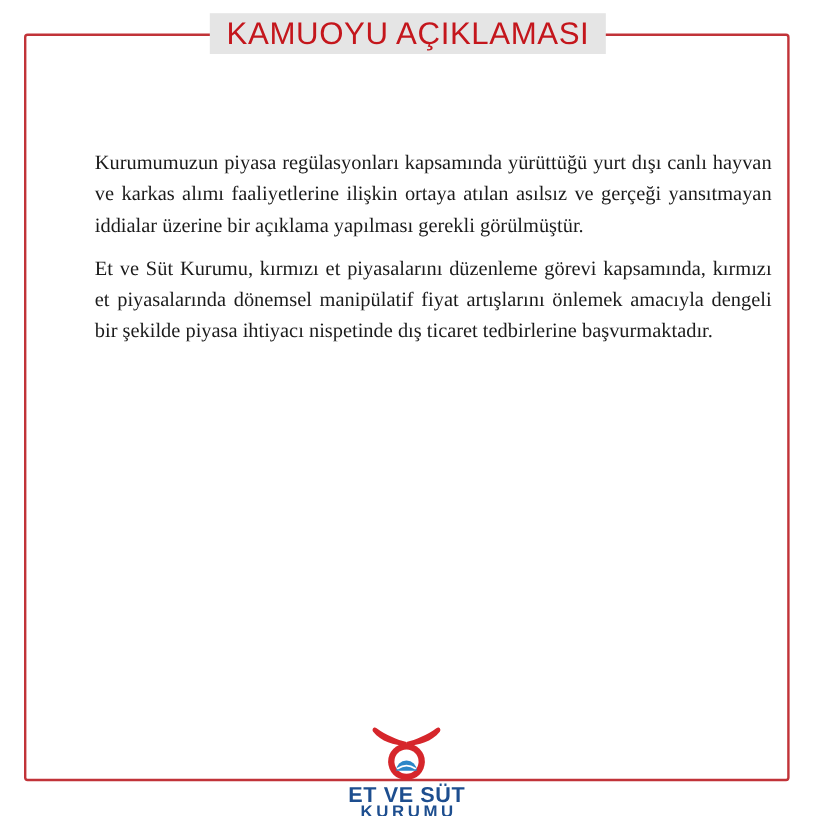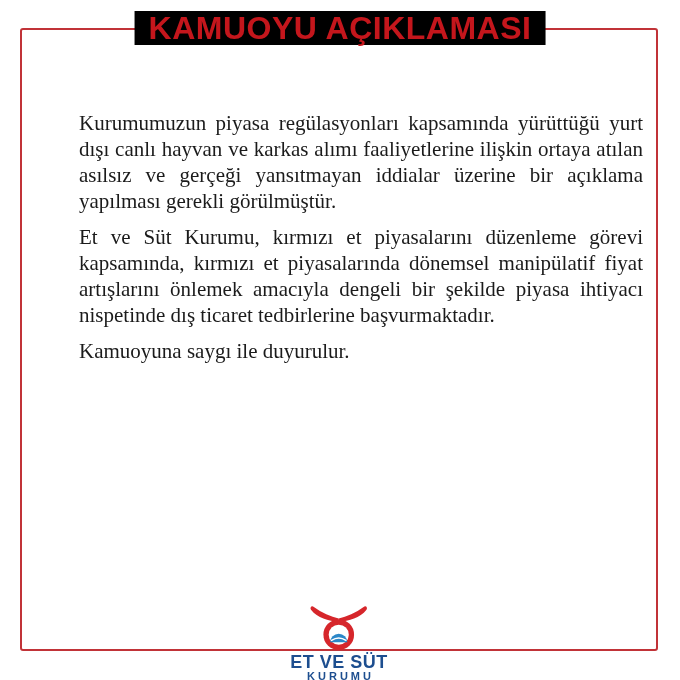--- a/index.html
+++ b/index.html
@@ -28,38 +28,38 @@
     background: #ffffff;
   }
 
   
   .page-title {
     position: absolute;
     top: 11px;
     left: 50%;
     transform: translateX(-50%);
     z-index: 2;
-    background: #000000;
+    background: #e5e5e5;
     padding: 0 14px;
     white-space: nowrap;
     font-family: "Liberation Sans", sans-serif;
-    font-weight: bold;
-    font-size: 32px;
+    font-weight: normal;
+    font-size: 26px;
     line-height: 34px;
     letter-spacing: 0.5px;
     color: var(--accent-red, #c4161c);
   }
 
   
   .content {
     position: absolute;
     left: 57px;
-    top: 80px;
+    top: 93px;
     width: 564px;
-    font-size: 21px;
+    font-size: 17px;
     line-height: 26px;
     text-align: justify;
     color: var(--text, #1b1b1b);
   }
   .content p {
     margin: 0 0 10px 0;
   }
 
   
   .logo {
@@ -84,37 +84,36 @@
     font-weight: bold;
     font-size: 18px;
     line-height: 15px;
     letter-spacing: 0.5px;
     color: var(--logo-blue, #1d4e8f);
   }
   .logo-line2 {
     margin-top: 1px;
     padding-left: 3px; 
     font-weight: bold;
-    font-size: 11px;
+    font-size: 14px;
     line-height: 10px;
     letter-spacing: 3px;
     color: var(--logo-blue, #1d4e8f);
   }
 </style>
 </head>
 <body>
 
 <div class="page-title">KAMUOYU AÇIKLAMASI</div>
 
 <div class="frame">
 
   <div class="content">
     <p>Kurumumuzun piyasa regülasyonları kapsamında yürüttüğü yurt dışı canlı hayvan ve karkas alımı faaliyetlerine ilişkin ortaya atılan asılsız ve gerçeği yansıtmayan iddialar üzerine bir açıklama yapılması gerekli görülmüştür.</p>
     <p>Et ve Süt Kurumu, kırmızı et piyasalarını düzenleme görevi kapsamında, kırmızı et piyasalarında dönemsel manipülatif fiyat artışlarını önlemek amacıyla dengeli bir şekilde piyasa ihtiyacı nispetinde dış ticaret tedbirlerine başvurmaktadır.</p>
-    <p>Kamuoyuna saygı ile duyurulur.</p>
   </div>
 
   <div class="logo">
     <span>
       <svg width="67" height="50" viewBox="0 0 140 104" aria-hidden="true">
 
         <path class="horn" d="M 70 40 C 48 36, 26 32, 12 14 C 9 10, 13 4, 18 8 C 34 20, 54 28, 70 32 Z"></path>
         <path class="horn" d="M 70 40 C 92 36, 114 32, 128 14 C 131 10, 127 4, 122 8 C 106 20, 86 28, 70 32 Z"></path>
 
         <circle class="head" cx="70" cy="66" r="32"></circle>

